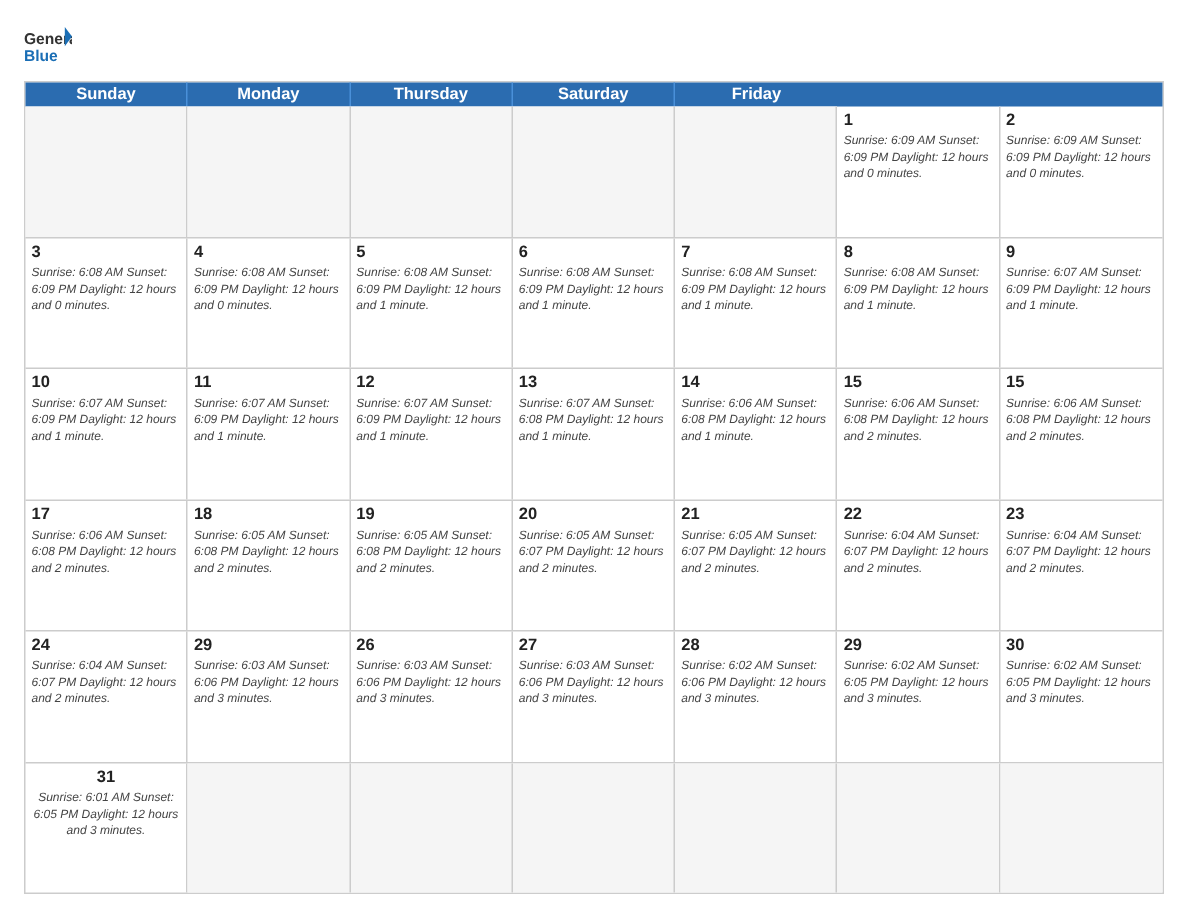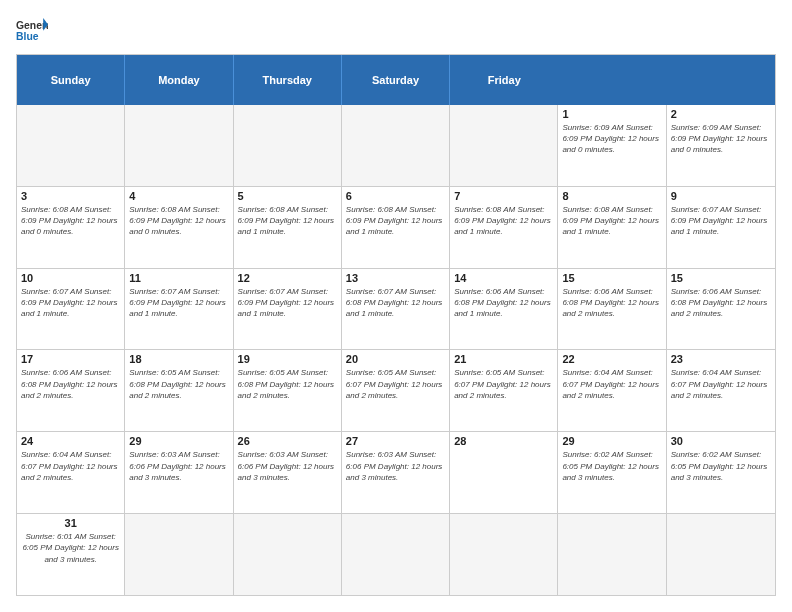--- a/index.html
+++ b/index.html
@@ -52,21 +52,21 @@
     }
     .cal-header-row {
       display: grid;
       grid-template-columns: repeat(7, 1fr);
       background: #2b6cb0;
     }
     .cal-header-cell {
       color: #fff;
       font-size: 11px;
       font-weight: bold;
-      padding: 19px 4px;
+      padding: 2px 4px;
       text-align: center;
       border-right: 1px solid #4a90d9;
     }
     .cal-header-cell:last-child { border-right: none; }
     .cal-body {
       display: flex;
       flex-direction: column;
       flex: 1;
     }
     .cal-row {
@@ -325,20 +325,24 @@
           </div>
           <div class="cal-cell">
             <span class="day-num">27</span>
             <div class="day-info">Sunrise: 6:03 AM
 Sunset: 6:06 PM
 Daylight: 12 hours
 and 3 minutes.</div>
           </div>
           <div class="cal-cell">
             <span class="day-num">28</span>
+            <div class="day-info">Sunrise: 6:02 AM
+Sunset: 6:06 PM
+Daylight: 12 hours
+and 3 minutes.</div>
           </div>
           <div class="cal-cell">
             <span class="day-num">29</span>
             <div class="day-info">Sunrise: 6:02 AM
 Sunset: 6:05 PM
 Daylight: 12 hours
 and 3 minutes.</div>
           </div>
           <div class="cal-cell">
             <span class="day-num">30</span>

